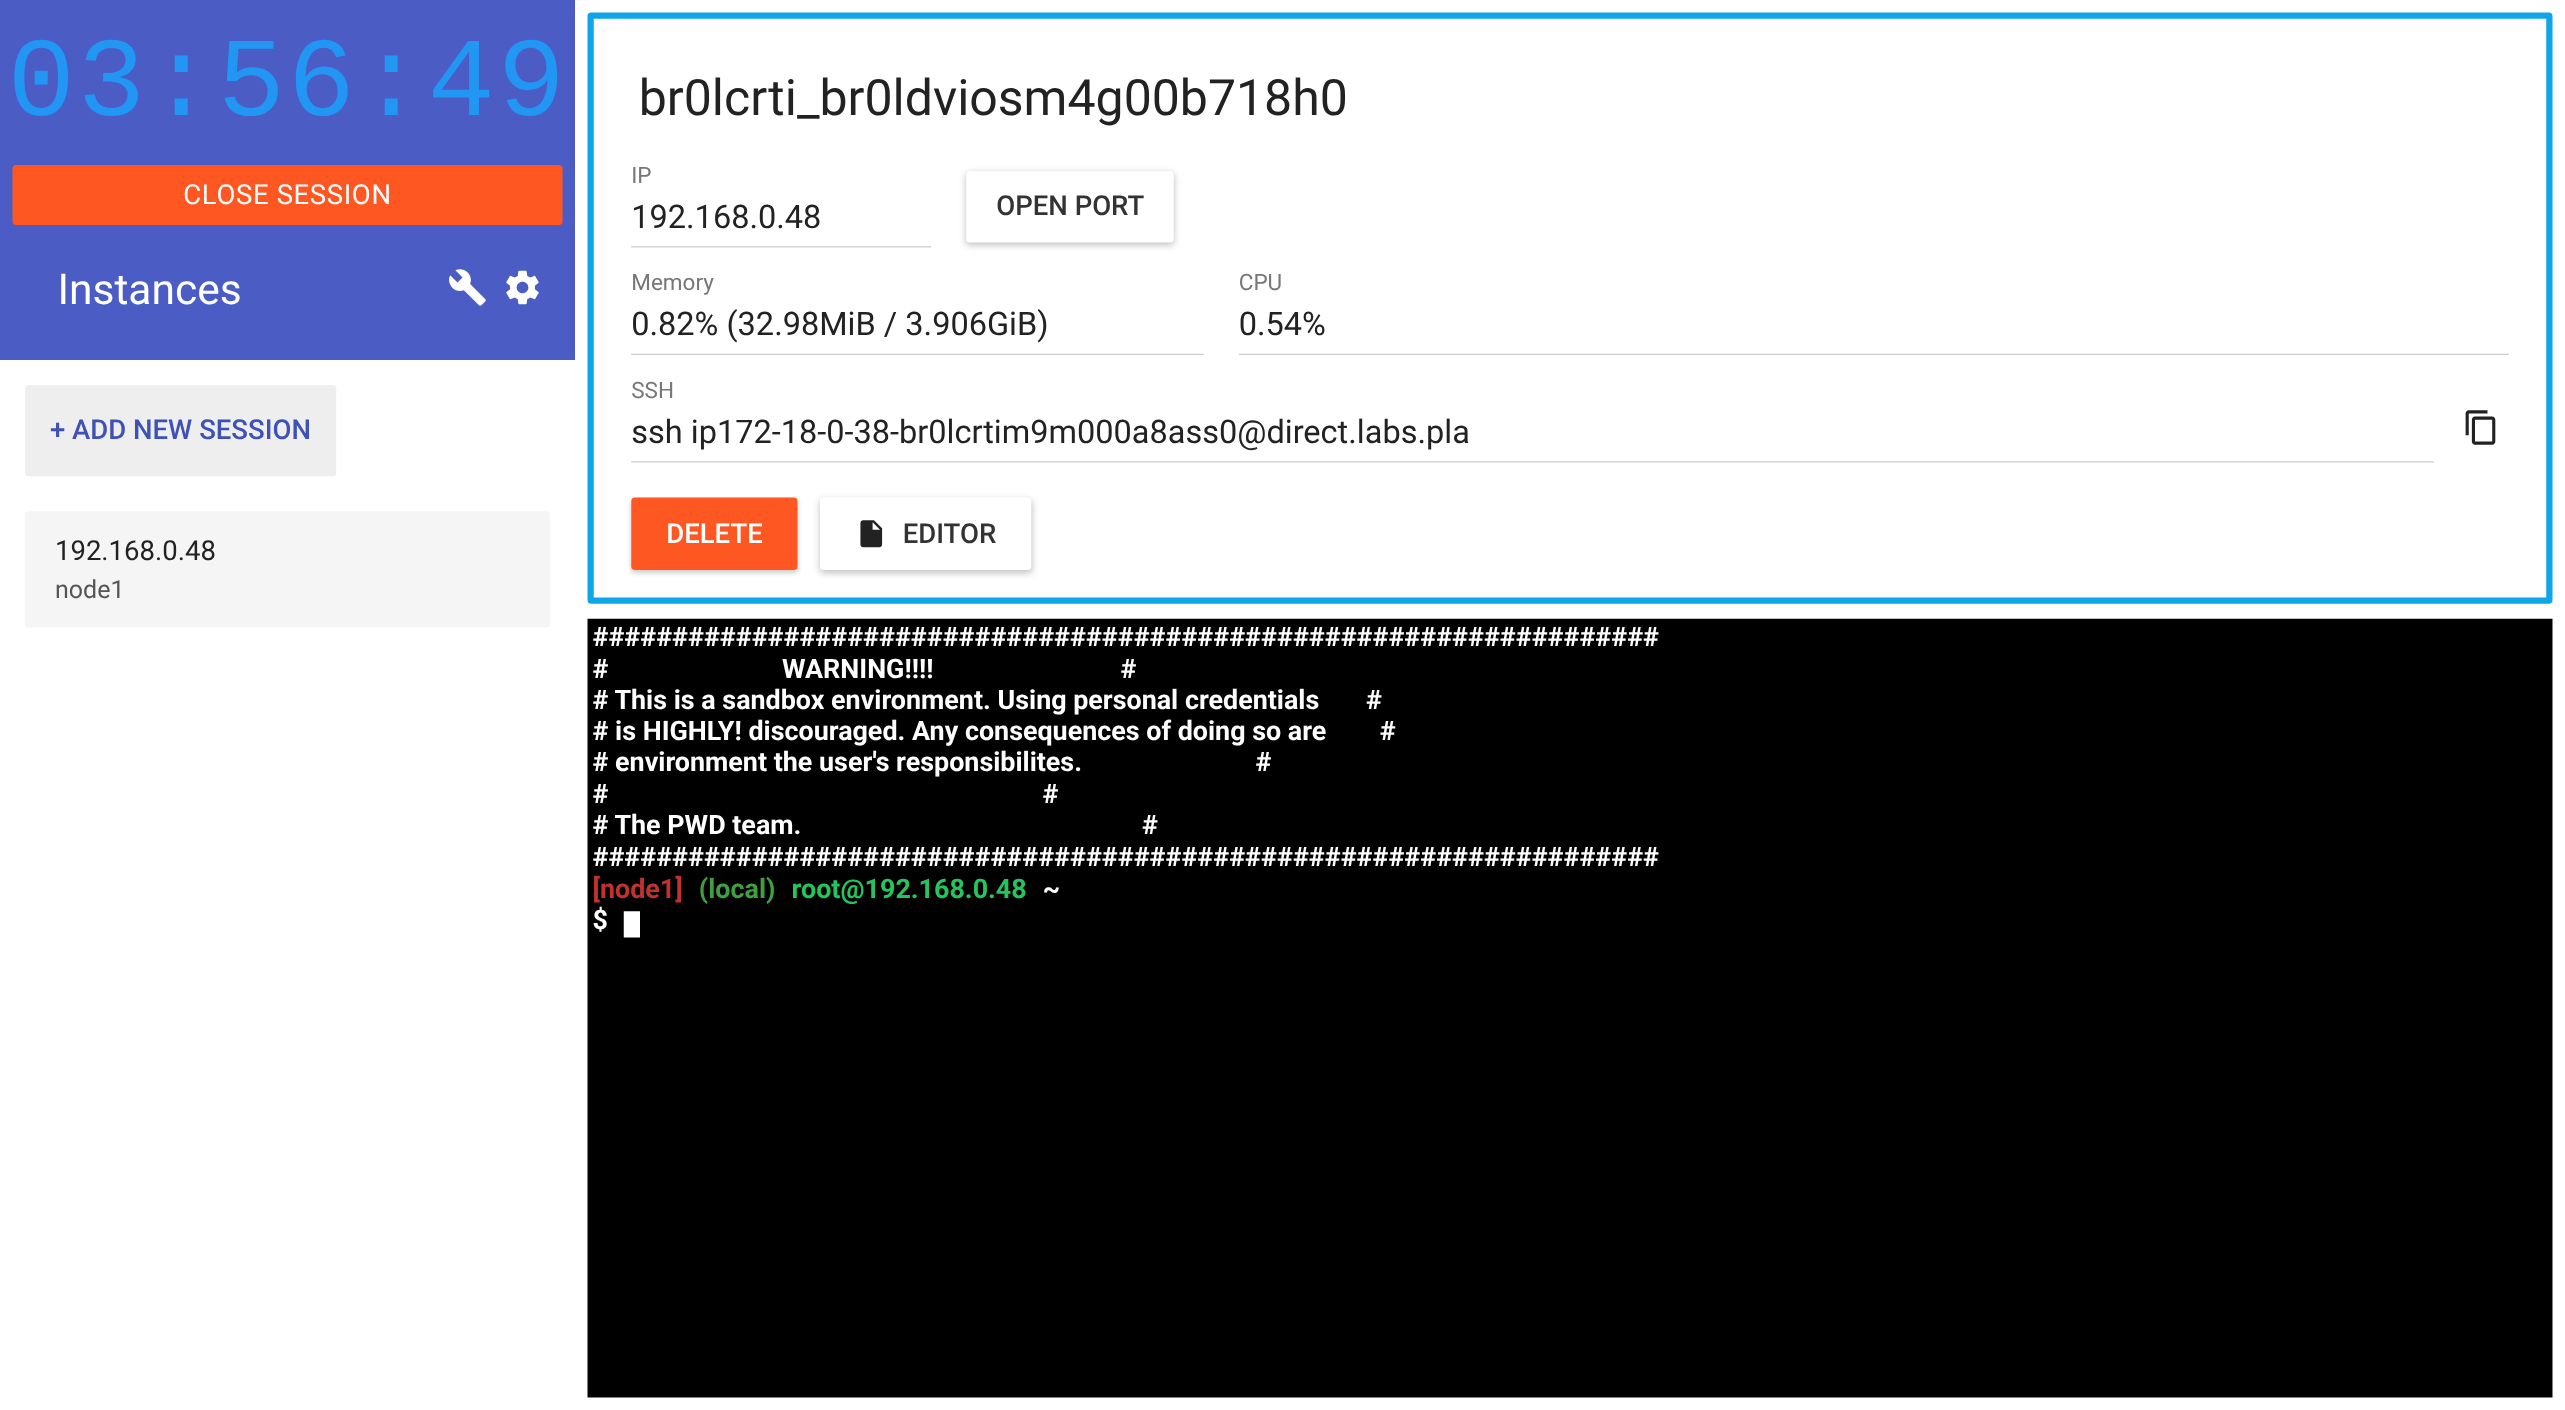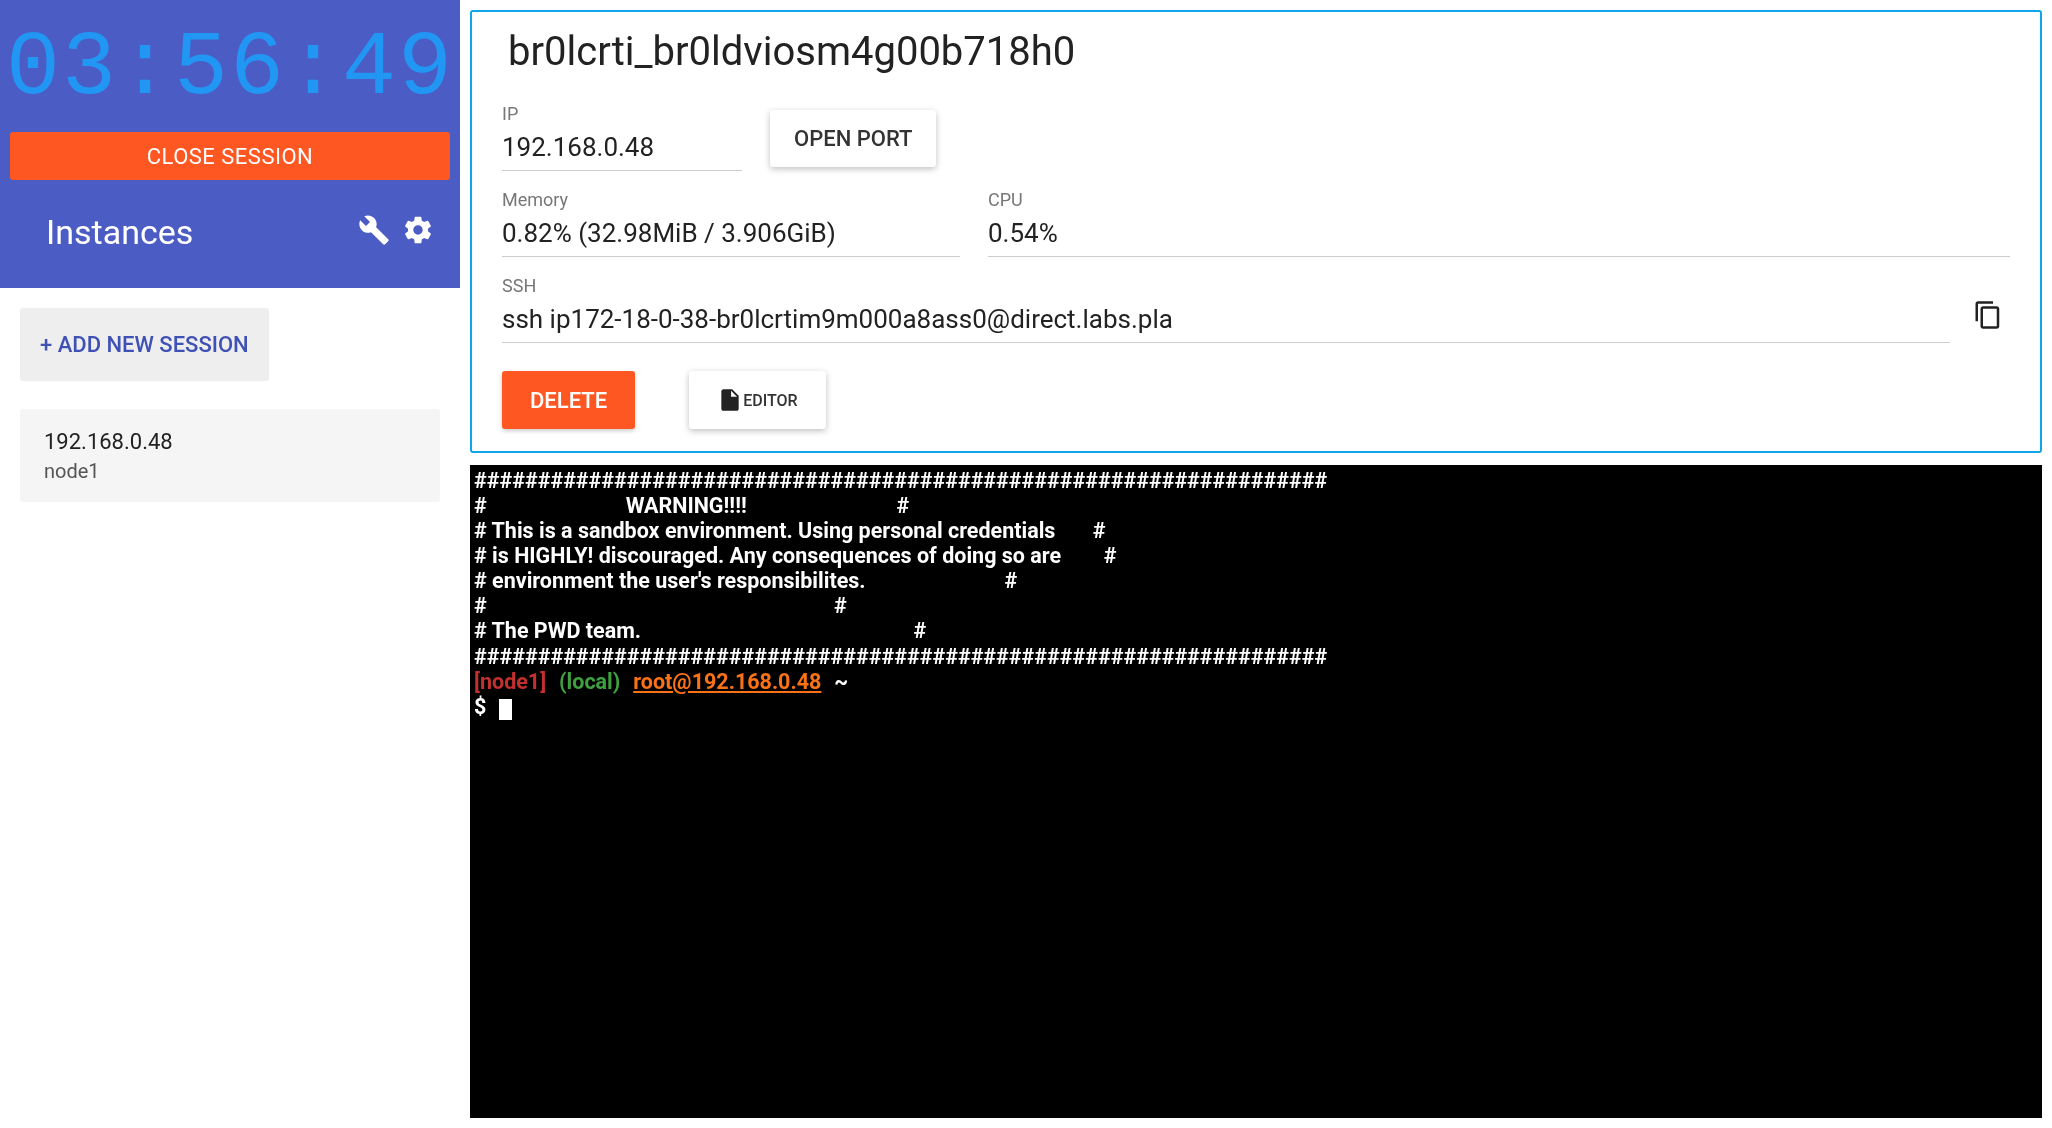--- a/index.html
+++ b/index.html
@@ -105,23 +105,23 @@
       line-height: 1.3;
     }
     .main {
       flex: 1;
       display: flex;
       flex-direction: column;
       padding: 10px;
     }
     .details-card {
       background: #fff;
-      border: 2px solid #0ea5e9;
-      border-radius: 3px;
-      padding: 16px 30px 22px;
+      border: 5px solid #0ea5e9;
+      border-radius: 3px;
+      padding: 40px 30px 22px;
       margin-bottom: 12px;
     }
     .instance-title {
       font-size: 40px;
       font-weight: 400;
       color: #222;
       margin-bottom: 28px;
       margin-left: 6px;
     }
     .field-row {
@@ -197,50 +197,50 @@
       font-weight: 500;
       padding: 16px 28px;
       cursor: pointer;
       border-radius: 3px;
       box-shadow: 0 2px 4px rgba(0,0,0,0.2);
     }
     .editor-btn {
       background: #fff;
       color: #333;
       border: none;
-      font-size: 16px;
+      font-size: 22px;
       font-weight: 500;
       padding: 16px 28px;
       cursor: pointer;
       border-radius: 3px;
       box-shadow: 0 2px 6px rgba(0,0,0,0.25);
       display: flex;
       align-items: center;
-      margin-left: 36px;
+      gap: 12px;
     }
     .editor-btn svg {
       width: 26px;
       height: 26px;
       fill: #222;
     }
     .terminal {
       flex: 1;
       background: #000;
       color: #fff;
       font-family: "Courier New", monospace;
       font-size: 21.5px;
       font-weight: bold;
       line-height: 1.12;
       padding: 4px 4px;
       white-space: pre;
       overflow: hidden;
     }
     .term-red { color: #c23030; }
     .term-green { color: #3fa03f; }
-    .term-blue { color: #f97316; text-decoration: underline; }
+    .term-blue { color: #22c55e; }
     .cursor-block {
       display: inline-block;
       width: 13px;
       height: 21px;
       background: #fff;
       vertical-align: text-bottom;
     }
   </style>
 </head>
 <body>

